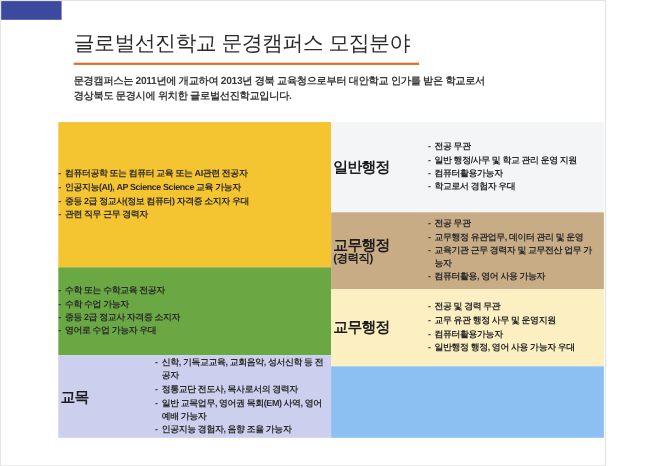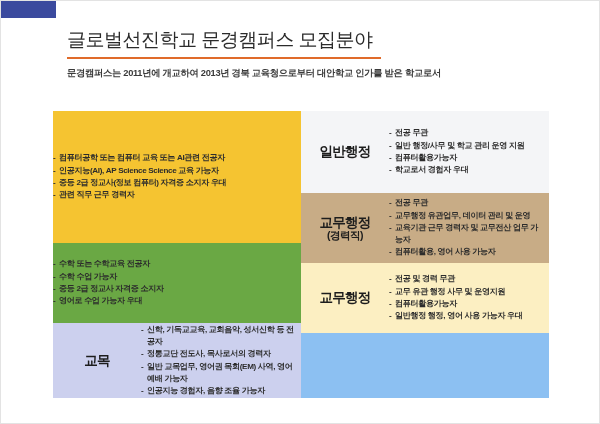--- a/index.html
+++ b/index.html
@@ -9,21 +9,21 @@
   body {
     width: 600px;
     height: 424px;
     background: #ffffff;
     font-family: "Liberation Sans", "DejaVu Sans", sans-serif;
     overflow: hidden;
     position: relative;
   }
   #page {
     position: relative;
-    width: 600px;
+    width: 551px;
     height: 424px;
     background: #ffffff;
     box-sizing: border-box;
     border: 1px solid #e3e3e3;
     overflow: hidden;
   }
   
   #corner-mark {
     position: absolute;
     left: 0;
@@ -81,21 +81,21 @@
 
   .panel {
     display: flex;
     align-items: center;
     box-sizing: border-box;
     overflow: hidden;
   }
   .panel-label {
     flex: 0 0 auto;
     width: 88px;
-    text-align: center;
+    text-align: left;
     font-size: 13.5px;
     font-weight: bold;
     color: #1d1d1d;
     letter-spacing: -0.7px;
     line-height: 1.12;
     padding: 0 2px;
     box-sizing: border-box;
   }
   .panel-label .sub-label {
     display: block;
@@ -141,20 +141,21 @@
 
 <div id="page">
 
   <div id="corner-mark"></div>
 
   <div id="header">
     <h1 id="page-title">글로벌선진학교 문경캠퍼스 모집분야</h1>
     <div id="title-rule"></div>
     <div id="subtitle">
       <div>문경캠퍼스는 2011년에 개교하여 2013년 경북 교육청으로부터 대안학교 인가를 받은 학교로서</div>
+      <div>경상북도 문경시에 위치한 글로벌선진학교입니다.</div>
     </div>
   </div>
 
   <div id="panels">
 
     <div class="column col-left">
 
       <div class="panel" id="panel-info">
         <div class="panel-body">
           <div class="bullet">

